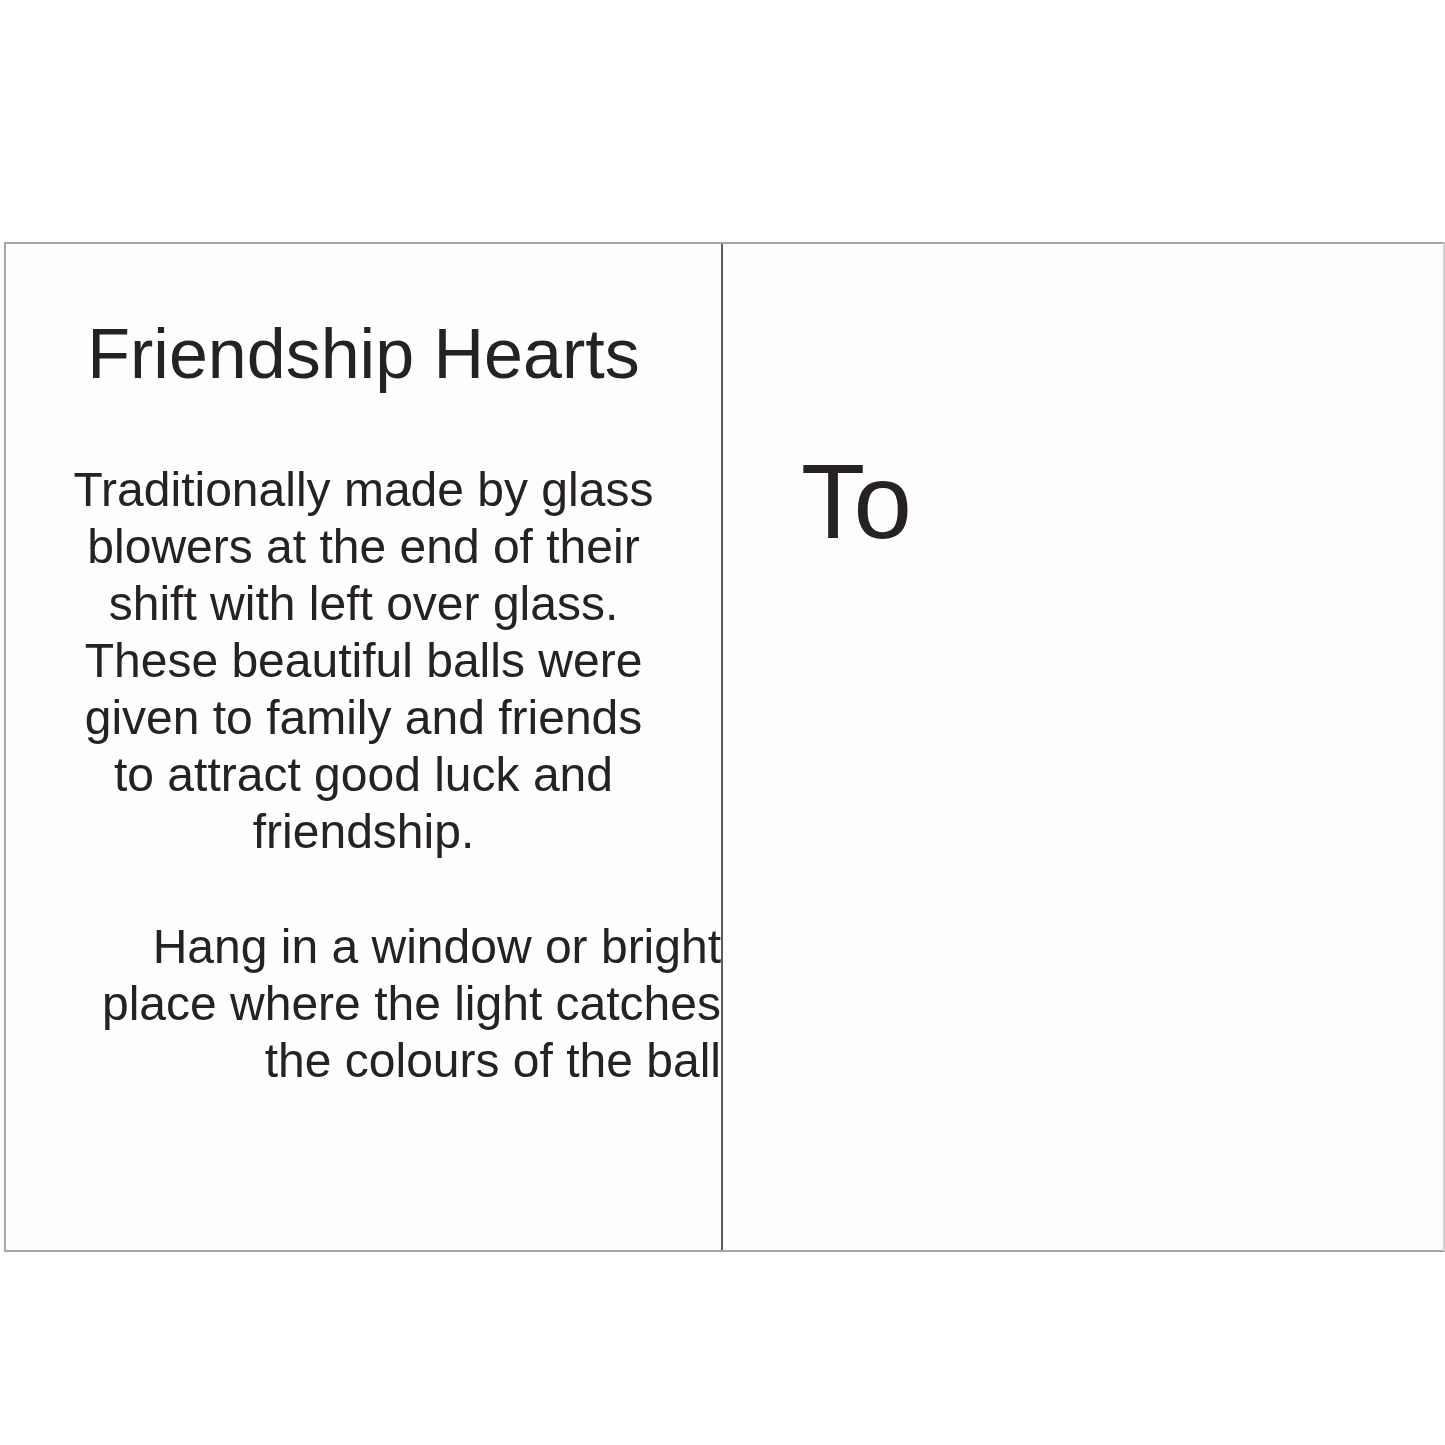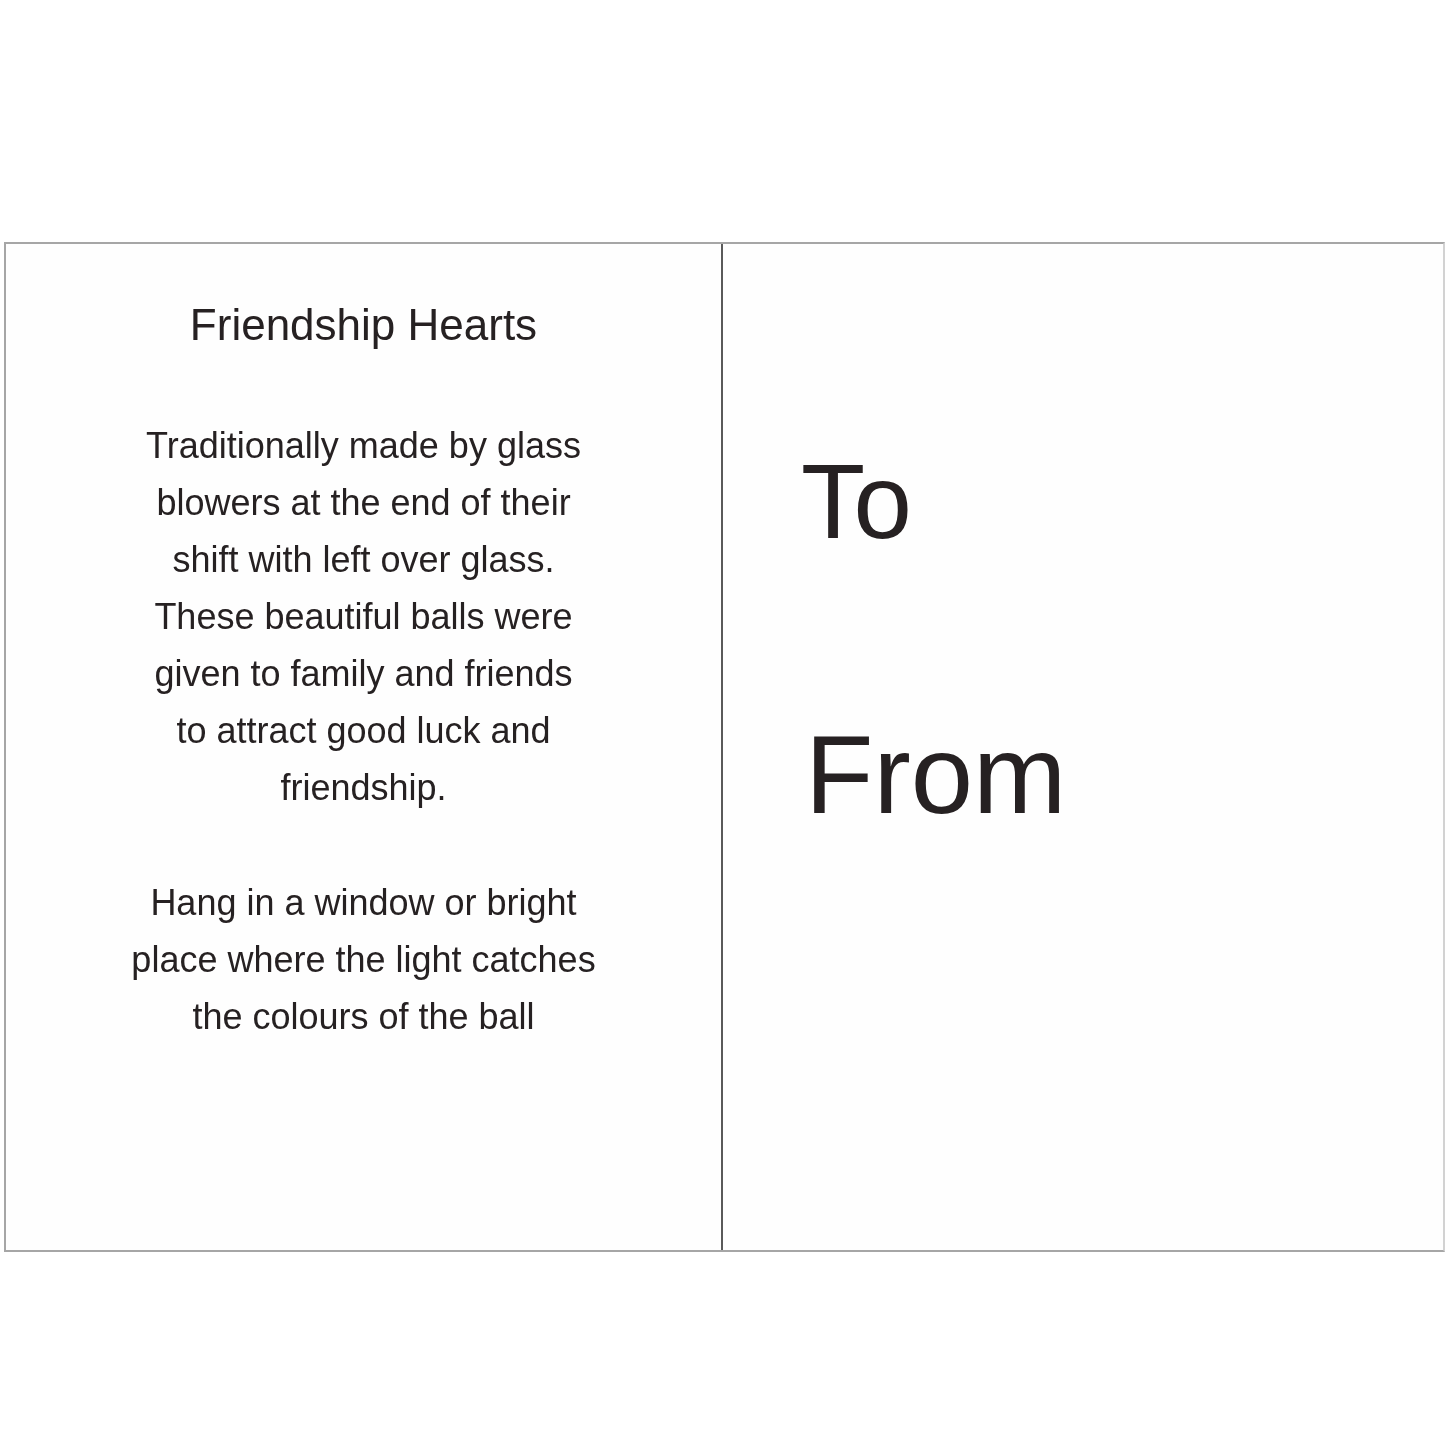--- a/index.html
+++ b/index.html
@@ -37,32 +37,32 @@
   }
   .panel.left {
     width: 717px;
     border-right: 2px solid #5a5a5a;
     text-align: center;
   }
   .panel.right {
     flex: 1;
   }
   .title {
-    margin-top: 56px;
-    font-size: 44px;
+    margin-top: 70px;
+    font-size: 70px;
     line-height: 1.15;
     white-space: pre-line;
   }
   .para {
-    font-size: 36px;
+    font-size: 48px;
     line-height: 57px;
     white-space: pre-line;
   }
   .para.p1 { margin-top: 66px; }
-  .para.p2 { margin-top: 58px; }
+  .para.p2 { margin-top: 58px; text-align: right; }
   .para.p3 { margin-top: 52px; }
   .to-label {
     position: absolute;
     left: 78px;
     top: 205px;
     font-size: 105px;
     line-height: 1;
     text-align: right;
   }
   .from-label {
@@ -86,16 +86,15 @@
 These beautiful balls were
 given to family and friends
 to attract good luck and
 friendship.</div>
       <div class="para p2">Hang in a window or bright
 place where the light catches
 the colours of the ball</div>
     </div>
     <div class="panel right">
       <div class="to-label">To</div>
-      <div class="from-label">From</div>
     </div>
   </div>
 </div>
 
 </body></html>

